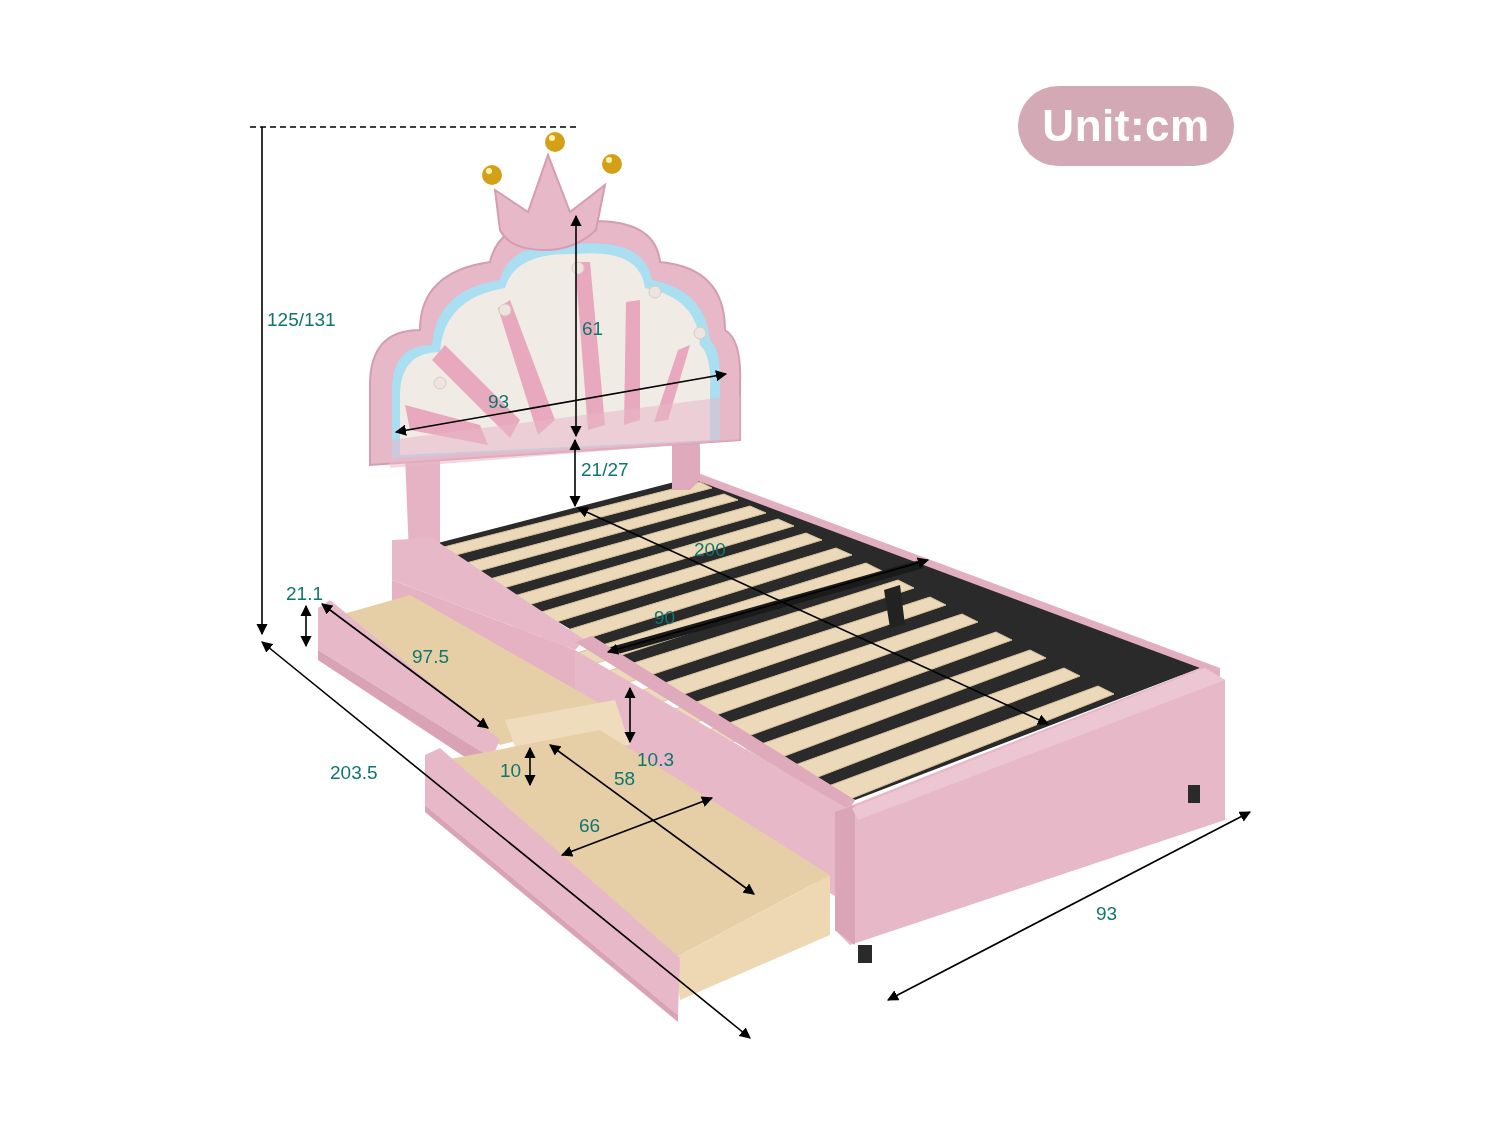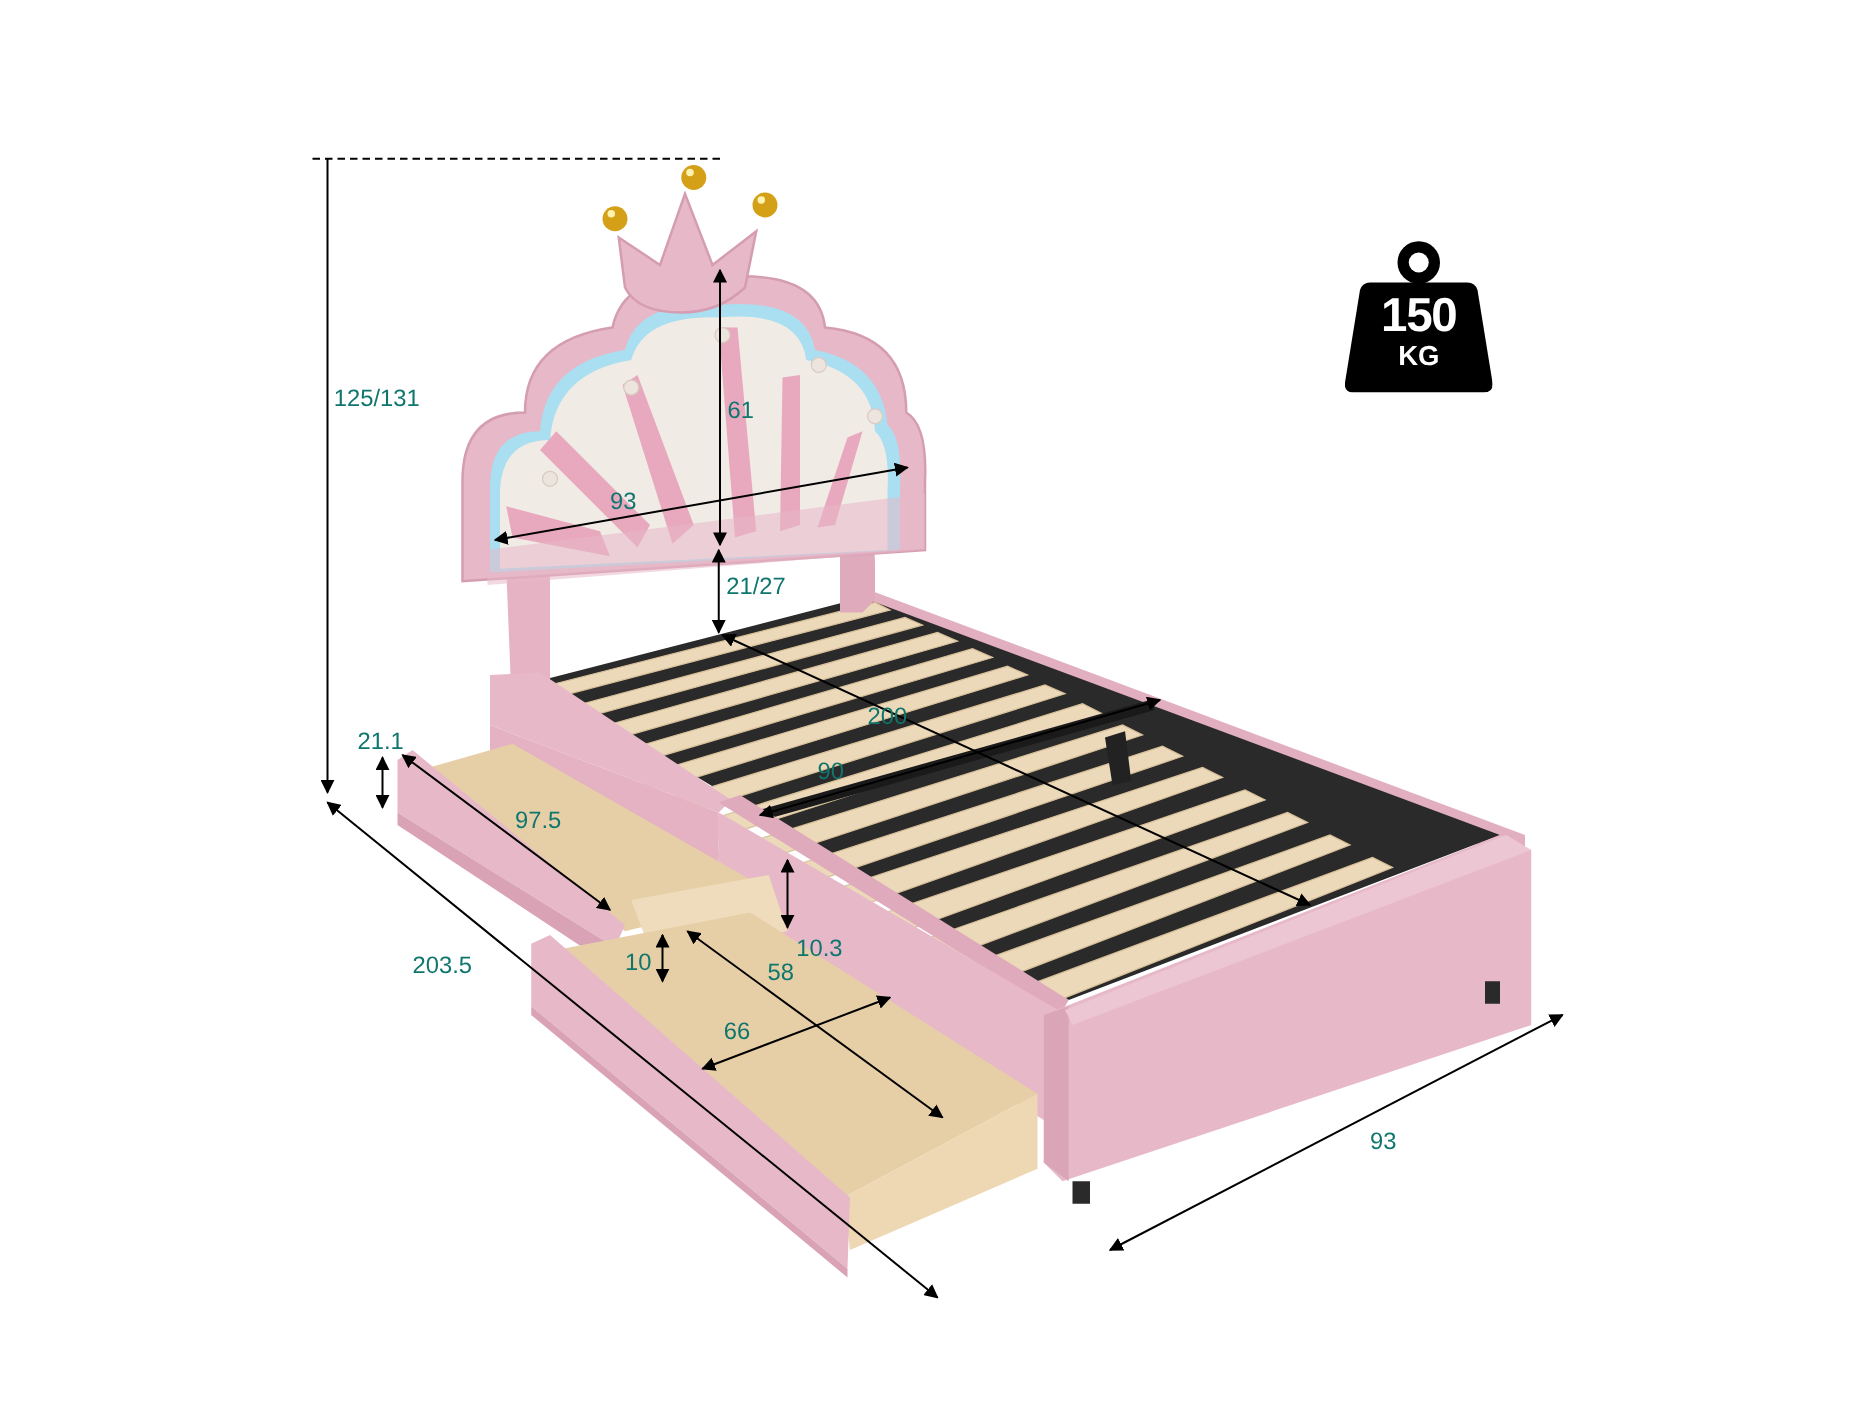--- a/index.html
+++ b/index.html
@@ -154,35 +154,29 @@
       <line x1="262" y1="642" x2="750" y2="1038" marker-start="url(#ah)" marker-end="url(#ah)"></line>
 
       <line x1="888" y1="1000" x2="1250" y2="812" marker-start="url(#ah)" marker-end="url(#ah)"></line>
     </g>
   </svg>
 
   <span class="lbl" style="left:267px;top:310px;">125/131</span>
   <span class="lbl" style="left:582px;top:319px;">61</span>
   <span class="lbl" style="left:488px;top:392px;">93</span>
   <span class="lbl" style="left:581px;top:460px;">21/27</span>
-  <span class="lbl" style="left:694px;top:540px;margin-top:24px;">200</span>
+  <span class="lbl" style="left:694px;top:540px;">200</span>
   <span class="lbl" style="left:654px;top:608px;">90</span>
   <span class="lbl" style="left:286px;top:584px;">21.1</span>
   <span class="lbl" style="left:412px;top:647px;">97.5</span>
   <span class="lbl" style="left:637px;top:750px;">10.3</span>
   <span class="lbl" style="left:330px;top:763px;text-align:right;">203.5</span>
   <span class="lbl" style="left:500px;top:761px;">10</span>
   <span class="lbl" style="left:614px;top:769px;">58</span>
   <span class="lbl" style="left:579px;top:816px;">66</span>
   <span class="lbl" style="left:1096px;top:904px;">93</span>
 
+  <div class="unit-badge">
+    <span>Unit:cm</span>
+  </div>
 
-  <div class="weight">
-    <svg width="118" height="124" viewBox="0 0 118 124" style="position:absolute;left:0;top:0;">
-      <circle cx="59" cy="20" r="17" fill="#000"></circle>
-      <circle cx="59" cy="20" r="8" fill="#fff"></circle>
-      <path d="M20,36 L98,36 Q104,36 106,42 L118,116 Q119,124 111,124 L7,124 Q-1,124 0,116 L12,42 Q14,36 20,36 Z" fill="#000"></path>
-    </svg>
-    <div class="num">150</div>
-    <div class="unit">KG</div>
-  </div>
 
 </div>
 
 </body></html>

